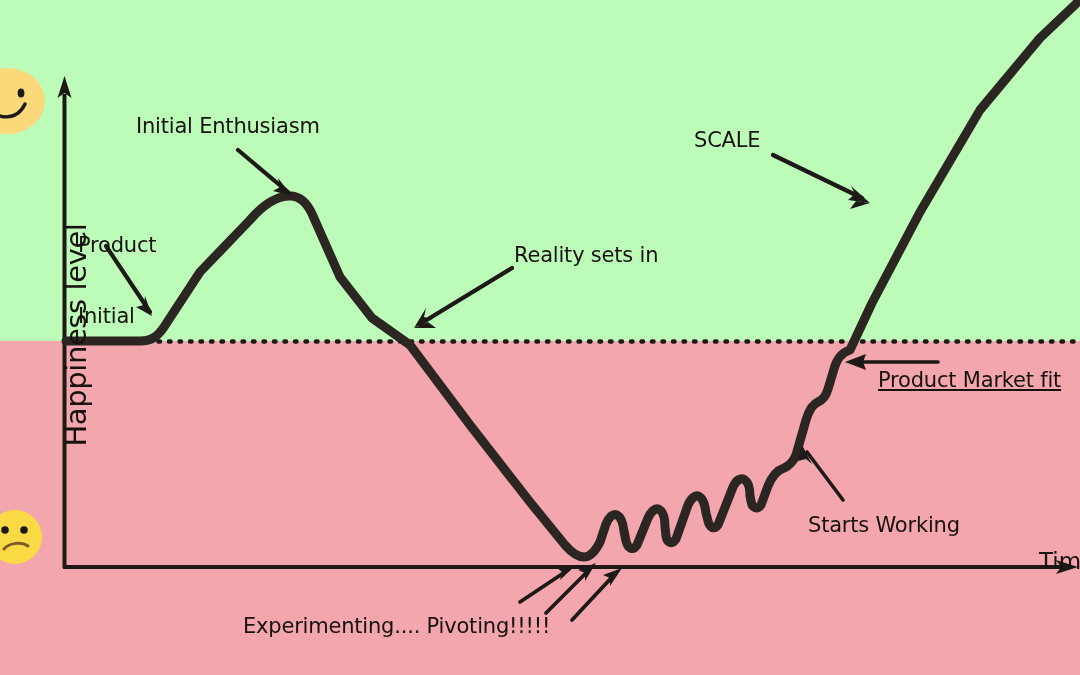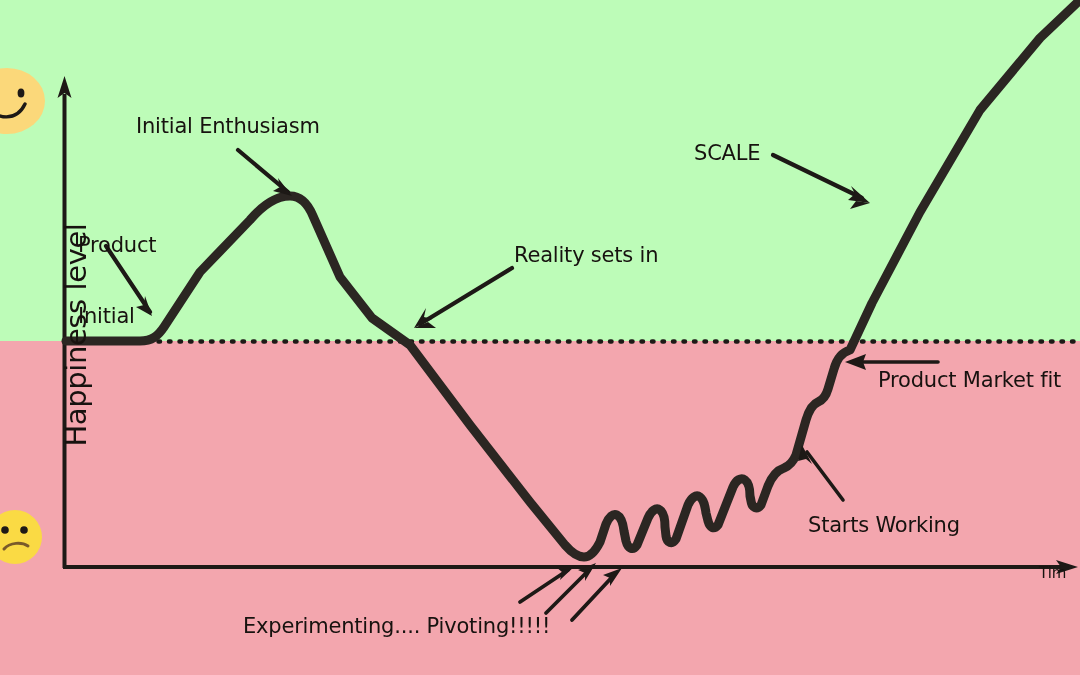--- a/index.html
+++ b/index.html
@@ -36,22 +36,22 @@
     transform:rotate(-90deg);
     transform-origin:center center;
     text-align:center;
     font-size:29px;
     color:#17120f;
     font-family:"DejaVu Sans", sans-serif;
     letter-spacing:-0.4px;
   }
   #x-axis-title{
     position:absolute;
-    left:1039px;top:564px;
-    font-size:15px;
+    left:1039px;top:548px;
+    font-size:23px;
     color:#17120f;
     white-space:pre;
   }
 </style>
 </head>
 <body>
 
 <div id="stage">
 
   <div class="band" id="band-green"></div>
@@ -183,21 +183,21 @@
 
   <div class="lbl" style="left:78px;top:187px;">
     <div>Product</div>
     <div>Initial</div>
   </div>
 
   <div class="lbl" style="left:136px;top:115px;">Initial Enthusiasm</div>
 
   <div class="lbl" style="left:514px;top:244px;">Reality sets in</div>
 
-  <div class="lbl" style="left:694px;top:142px;">SCALE</div>
-
-  <div class="lbl" style="left:878px;top:369px;">Product Market fit</div>
+  <div class="lbl" style="left:694px;top:129px;">SCALE</div>
+
+  <div class="lbl" style="left:878px;top:369px;text-decoration:underline;">Product Market fit</div>
 
   <div class="lbl" style="left:808px;top:514px;">Starts Working</div>
 
   <div class="lbl" style="left:243px;top:615px;">Experimenting.... Pivoting!!!!!</div>
 
 </div>
 
 </body></html>

